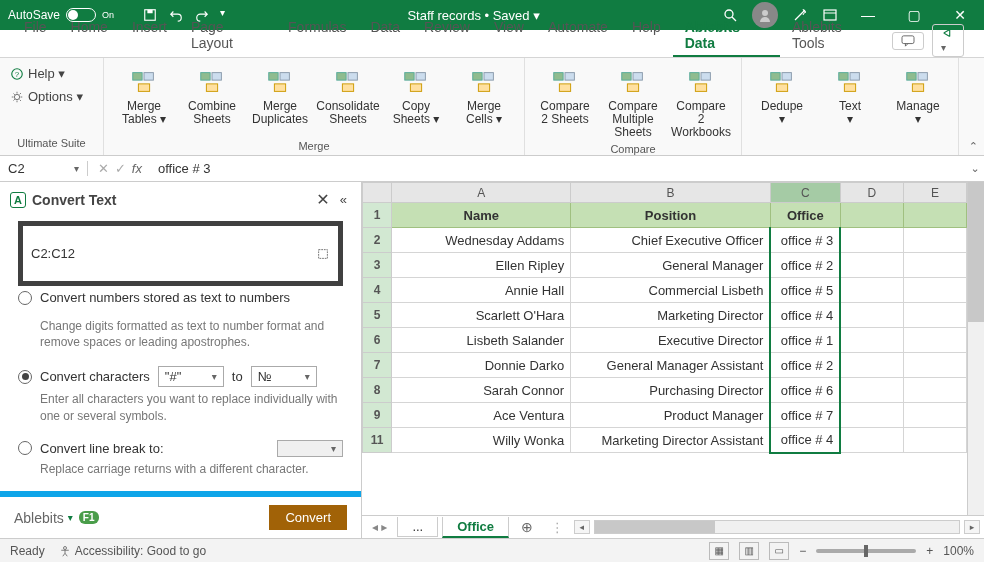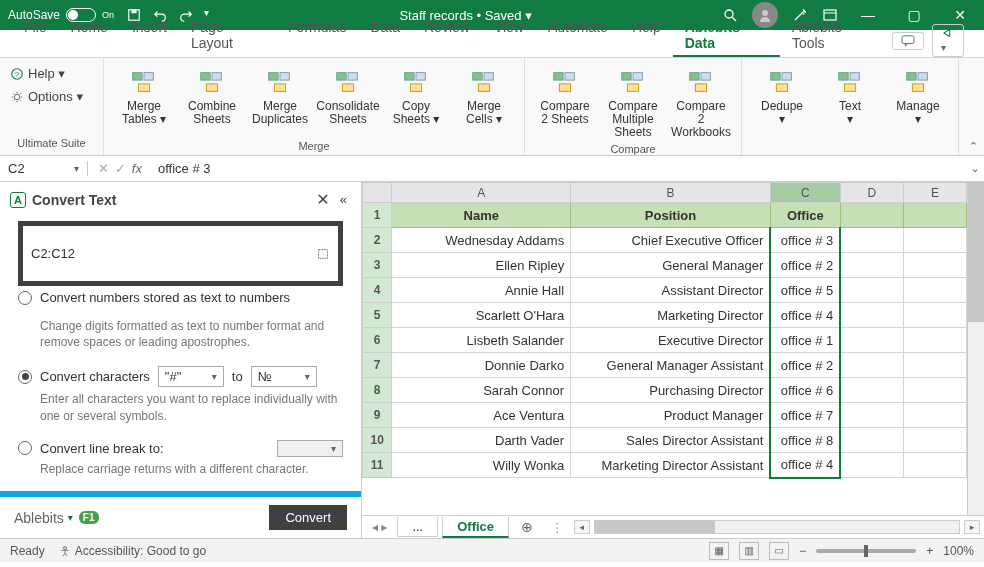--- a/index.html
+++ b/index.html
@@ -1,19 +1,19 @@
 <!DOCTYPE html>
 <html><head>
 <meta charset="utf-8">
 <style>
 * { margin: 0; padding: 0; box-sizing: border-box; font-family: 'Segoe UI', sans-serif; }
 body { width: 984px; height: 567px; background: #fff; overflow: hidden; font-size: 13px; color: #333; }
 
 
-.titlebar { height: 30px; background: #107c41; display: flex; align-items: center; padding: 11px 8px; color: #fff; }
+.titlebar { height: 30px; background: #107c41; display: flex; align-items: center; padding: 11px 8px; color: #fff; gap: 16px; }
 .autosave { display: flex; align-items: center; gap: 6px; font-size: 12px; }
 .toggle { width: 30px; height: 14px; border: 1px solid #fff; border-radius: 8px; display: flex; align-items: center; padding: 1px; }
 .toggle-knob { width: 10px; height: 10px; background: #fff; border-radius: 50%; }
 .titlebar-icons-left { display: flex; gap: 10px; margin-left: 12px; }
 .titlebar-title { flex: 1; text-align: center; font-size: 13px; }
 .titlebar-icons-right { display: flex; gap: 14px; align-items: center; }
 .tb-icon { width: 16px; height: 16px; display: flex; align-items: center; justify-content: center; }
 .user-circle { width: 26px; height: 26px; background: #888; border-radius: 50%; display:flex; align-items:center; justify-content:center;}
 .win-btn { width: 32px; text-align: center; font-size: 14px; }
 
@@ -60,21 +60,21 @@
 .radio-row { display: flex; align-items: center; gap: 8px; margin-bottom: 13px; }
 .radio { width: 14px; height: 14px; border: 1px solid #666; border-radius: 50%; display:flex; align-items:center; justify-content:center; flex-shrink:0;}
 .radio.checked::after { content:''; width:7px; height:7px; background:#444; border-radius:50%; }
 .option-label { font-size: 13px; color: #333; }
 .option-desc { font-size: 12px; color: #777; margin: 2px 0 16px 22px; line-height:1.35;}
 .inline-select { border: 1px solid #aaa; padding: 2px 6px; font-size:13px; display:flex; align-items:center; gap:4px; width:66px; justify-content:space-between; background:#fff;}
 .convert-row { display:flex; align-items:center; gap:8px; margin-bottom:4px;}
 .panel-footer { border-top: 6px solid #0ea5e9; padding: 8px 14px; display:flex; align-items:center; gap:6px;}
 .ablebits-logo { font-size: 14px; color:#666; display:flex; align-items:center; gap:4px;}
 .f1-badge { background:#4a9d4a; color:#fff; font-size:10px; padding:1px 4px; border-radius:6px; font-weight:bold;}
-.convert-btn { margin-left:auto; background:#404040; color:#fff; border:none; padding: 5px 16px; font-size:13px; cursor:pointer;}
+.convert-btn { margin-left:auto; background:#a16207; color:#fff; border:none; padding: 5px 16px; font-size:13px; cursor:pointer;}
 
 
 .grid-wrap { flex: 1; display: flex; flex-direction: column; position:relative;}
 .grid { flex: 1; overflow: auto; }
 table { border-collapse: collapse; width: 100%; }
 .col-header th { background: #e6e6e6; border: 1px solid #ccc; font-weight: normal; font-size: 12px; padding: 2px; text-align: center; color:#555; height:20px;}
 .row-header { background: #e6e6e6; border: 1px solid #ccc; font-size: 12px; text-align: center; width: 28px; color:#555;}
 td { border: 1px solid #d5d5d5; padding: 3px 6px; font-size: 13px; height: 25px; white-space: nowrap; text-align: right;}
 .data-header td, .data-header th.cellh { background: #c5e0b4; font-weight: bold; text-align: center; border: 1px solid #a0c080;}
 .select-col { border-left: 2px solid #107c41; border-right: 2px solid #107c41; }
@@ -463,21 +463,21 @@
                 <th class="row-header touched">3</th>
                 <td>Ellen Ripley</td>
                 <td>General Manager</td>
                 <td class="select-col">office # 2</td>
                 <td></td>
                 <td></td>
               </tr>
               <tr>
                 <th class="row-header touched">4</th>
                 <td>Annie Hall</td>
-                <td>Assistant Director</td>
+                <td>Commercial Lisbeth</td>
                 <td class="select-col">office # 5</td>
                 <td></td>
                 <td></td>
               </tr>
               <tr>
                 <th class="row-header touched">5</th>
                 <td>Scarlett O'Hara</td>
                 <td>Marketing Director</td>
                 <td class="select-col">office # 4</td>
                 <td></td>
@@ -505,28 +505,20 @@
                 <td>Purchasing Director</td>
                 <td class="select-col">office # 6</td>
                 <td></td>
                 <td></td>
               </tr>
               <tr>
                 <th class="row-header touched">9</th>
                 <td>Ace Ventura</td>
                 <td>Product Manager</td>
                 <td class="select-col">office # 7</td>
-                <td></td>
-                <td></td>
-              </tr>
-              <tr>
-                <th class="row-header touched">10</th>
-                <td>Darth Vader</td>
-                <td>Sales Director Assistant</td>
-                <td class="select-col">office # 8</td>
                 <td></td>
                 <td></td>
               </tr>
               <tr>
                 <th class="row-header touched">11</th>
                 <td>Willy Wonka</td>
                 <td>Marketing Director Assistant</td>
                 <td class="select-col select-bot">office # 4</td>
                 <td></td>
                 <td></td>

